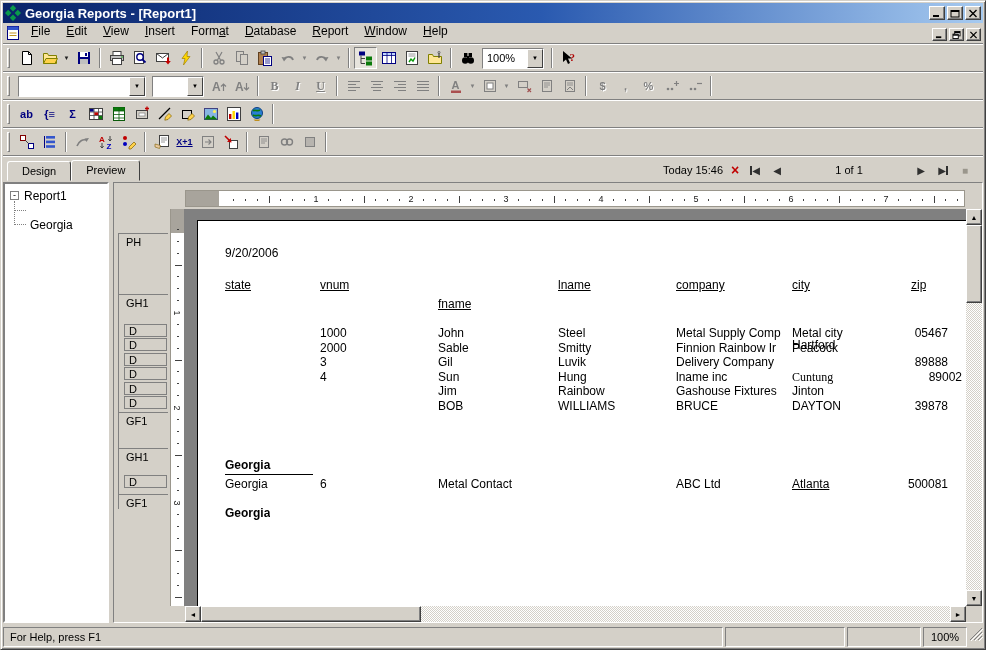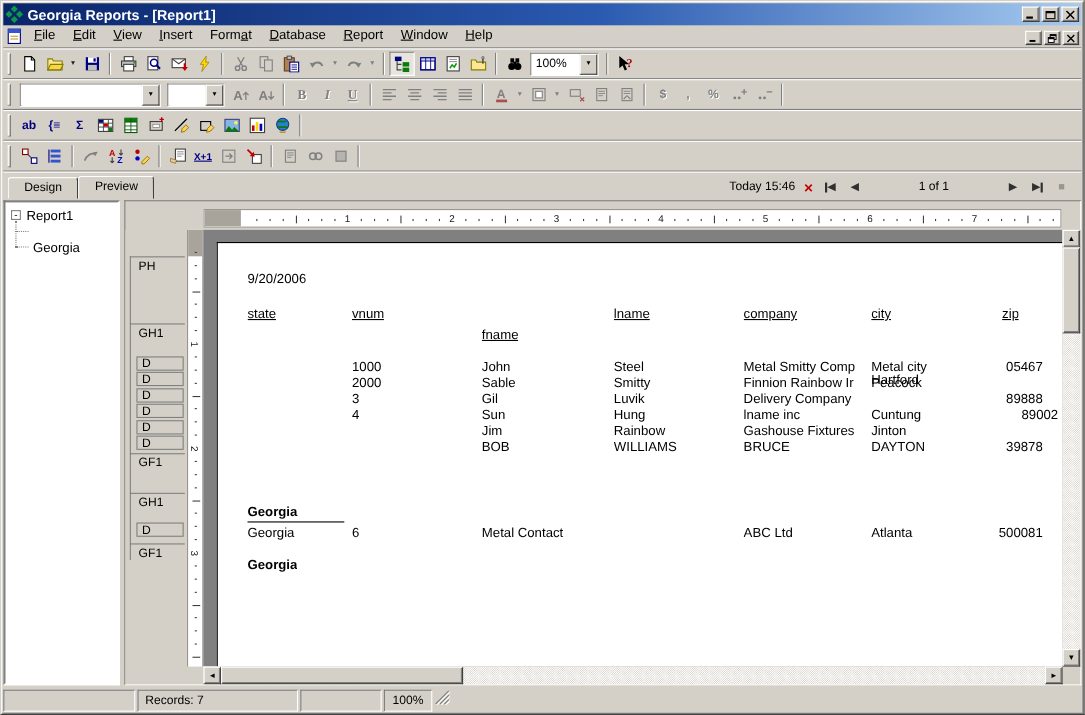--- a/index.html
+++ b/index.html
@@ -759,55 +759,55 @@
               <span class="rcell rhead" style="left: 27px; top: 58px;">state</span>
               <span class="rcell rhead" style="left: 122px; top: 58px;">vnum</span>
               <span class="rcell rhead" style="left: 240px; top: 40px; margin-top: 37px;">fname</span>
               <span class="rcell rhead" style="left: 360px; top: 58px;">lname</span>
               <span class="rcell rhead" style="left: 478px; top: 58px;">company</span>
               <span class="rcell rhead" style="left: 594px; top: 58px;">city</span>
               <span class="rcell rhead" style="left: 713px; top: 58px;">zip</span>
               <span class="rcell" style="left: 122px; top: 106px; width: 115px;">1000</span>
               <span class="rcell" style="left: 240px; top: 106px; width: 117px;">John</span>
               <span class="rcell" style="left: 360px; top: 106px; width: 115px;">Steel</span>
-              <span class="rcell" style="left: 478px; top: 106px; width: 113px;">Metal Smitty Comp</span>
+              <span class="rcell" style="left: 478px; top: 106px; width: 113px;">Metal Supply Comp</span>
               <span class="rcell" style="left: 594px; top: 106px; width: 110px;">Metal city</span>
               <span class="rcell" style="left: 695px; top: 106px; width: 55px; text-align: right;">05467</span>
               <span class="rcell" style="left: 122px; top: 120.5px; width: 115px;">2000</span>
               <span class="rcell" style="left: 240px; top: 120.5px; width: 117px;">Sable</span>
               <span class="rcell" style="left: 360px; top: 120.5px; width: 115px;">Smitty</span>
               <span class="rcell" style="left: 478px; top: 120.5px; width: 113px;">Finnion Rainbow Ir</span>
               <span class="rcell" style="left: 594px; top: 120.5px; width: 110px;">Peacock</span>
               <span class="rcell" style="left: 122px; top: 135px; width: 115px;">3</span>
               <span class="rcell" style="left: 240px; top: 135px; width: 117px;">Gil</span>
               <span class="rcell" style="left: 360px; top: 135px; width: 115px;">Luvik</span>
               <span class="rcell" style="left: 478px; top: 135px; width: 113px;">Delivery Company</span>
               <span class="rcell" style="left: 594px; top: 118px; width: 110px;">Hartford</span>
               <span class="rcell" style="left: 695px; top: 135px; width: 55px; text-align: right;">89888</span>
               <span class="rcell" style="left: 122px; top: 149.5px; width: 115px;">4</span>
               <span class="rcell" style="left: 240px; top: 149.5px; width: 117px;">Sun</span>
               <span class="rcell" style="left: 360px; top: 149.5px; width: 115px;">Hung</span>
               <span class="rcell" style="left: 478px; top: 149.5px; width: 113px;">lname inc</span>
-              <span class="rcell" style="left: 594px; top: 149.5px; width: 110px;">Cuntung</span>
+              <span class="rcell" style="left: 594px; top: 149.5px; width: 110px; font-family: Liberation Serif, serif;">Cuntung</span>
               <span class="rcell" style="left: 709px; top: 149.5px; width: 55px; text-align: right;">89002</span>
               <span class="rcell" style="left: 240px; top: 164px; width: 117px;">Jim</span>
               <span class="rcell" style="left: 360px; top: 164px; width: 115px;">Rainbow</span>
               <span class="rcell" style="left: 478px; top: 164px; width: 113px;">Gashouse Fixtures</span>
               <span class="rcell" style="left: 594px; top: 164px; width: 110px;">Jinton</span>
               <span class="rcell" style="left: 240px; top: 178.5px; width: 117px;">BOB</span>
               <span class="rcell" style="left: 360px; top: 178.5px; width: 115px;">WILLIAMS</span>
               <span class="rcell" style="left: 478px; top: 178.5px; width: 113px;">BRUCE</span>
               <span class="rcell" style="left: 594px; top: 178.5px; width: 110px;">DAYTON</span>
               <span class="rcell" style="left: 695px; top: 178.5px; width: 55px; text-align: right;">39878</span>
               <span class="rcell rgroup" style="left: 27px; top: 238px; width: 88px; border-bottom: 1px solid rgb(0, 0, 0); padding-bottom: 2px;">Georgia</span>
               <span class="rcell" style="left: 27px; top: 257px; width: 92px;">Georgia</span>
               <span class="rcell" style="left: 122px; top: 257px; width: 115px;">6</span>
               <span class="rcell" style="left: 240px; top: 257px; width: 117px;">Metal Contact</span>
               <span class="rcell" style="left: 478px; top: 257px; width: 113px;">ABC Ltd</span>
-              <span class="rcell" style="left: 594px; top: 257px; width: 110px;">Atlanta</span>
+              <span class="rcell" style="left: 594px; top: 257px; width: 110px; text-decoration: underline;">Atlanta</span>
               <span class="rcell" style="left: 695px; top: 257px; width: 55px; text-align: right;">500081</span>
               <span class="rcell rgroup" style="left: 27px; top: 286px;">Georgia</span>
             </div>
         </div>
         <div class="vscroll checker">
           <span class="sbtn" style="top:0;left:0;">▲</span>
           <span class="vthumb"></span>
           <span class="sbtn" style="bottom:0;left:0;">▼</span>
         </div>
       </div>
@@ -817,22 +817,22 @@
           <span class="sbtn" style="left:0;top:0;">◄</span>
           <span class="hthumb"></span>
           <span class="sbtn" style="right:0;top:0;">►</span>
         </div>
         <div class="scorner"></div>
       </div>
     </div>
   </div>
 
   <div class="statusbar">
+    <span class="spanel sp-help">For Help, press F1</span>
     <span class="spanel sp-1"></span>
-    <span class="spanel sp-rec">Records:  7</span>
     <span class="spanel sp-2"></span>
     <span class="spanel sp-zoom">100%</span>
     <span class="grip">
       <svg viewBox="0 0 14 14" width="14" height="14">
           <path d="M13 5L5 13M13 9L9 13M13 1L1 13" stroke="#808080"></path>
           <path d="M14 6L6 14M14 10L10 14M14 2L2 14" stroke="#fff"></path>
         </svg>
     </span>
   </div>
 </div>

